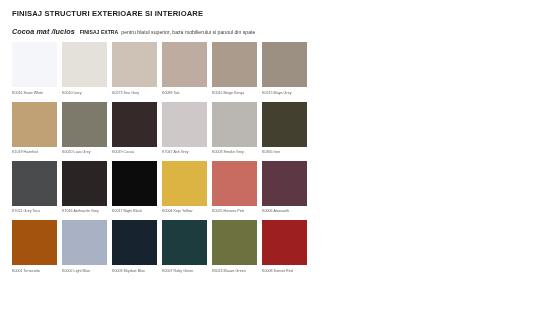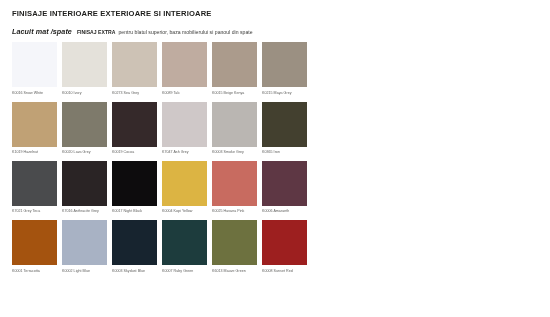--- a/index.html
+++ b/index.html
@@ -93,24 +93,24 @@
     white-space: nowrap;
     letter-spacing: 0.01em;
     font-family: "Liberation Sans", sans-serif;
   }
 </style>
 </head>
 <body>
 
 <div class="page">
 
-  <h1 class="doc-title">FINISAJE INTERIOARE EXTERIOARE SI INTERIOARE</h1>
+  <h1 class="doc-title">FINISAJ STRUCTURI EXTERIOARE SI INTERIOARE</h1>
 
   <div class="subtitle-row">
-    <span class="subtitle-lead">Lacuit mat /spate</span>
+    <span class="subtitle-lead">Cocoa mat /lucios</span>
     <span class="subtitle-strong">FINISAJ EXTRA</span>
     <span class="subtitle-rest">pentru blatul superior, baza mobilierului si panoul din spate</span>
   </div>
 
   <div class="swatch-grid">
       <div class="swatch-cell">
         <span class="swatch-chip" style="background-color: rgb(245, 246, 250);"></span>
         <div class="swatch-label">K0016 Snow White</div>
       </div>
       <div class="swatch-cell">

